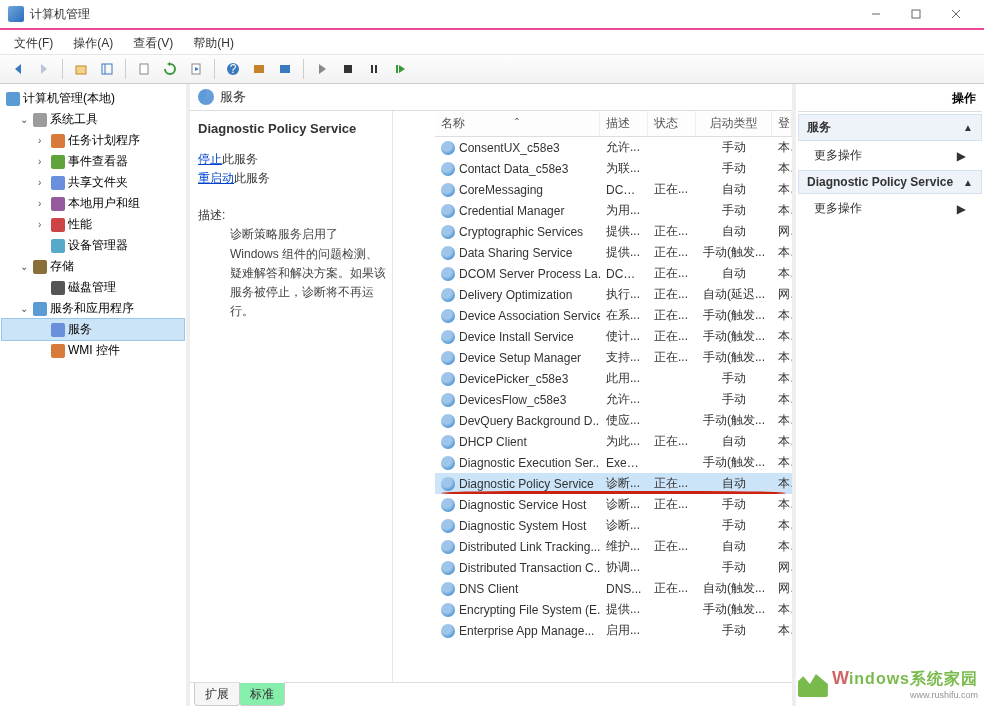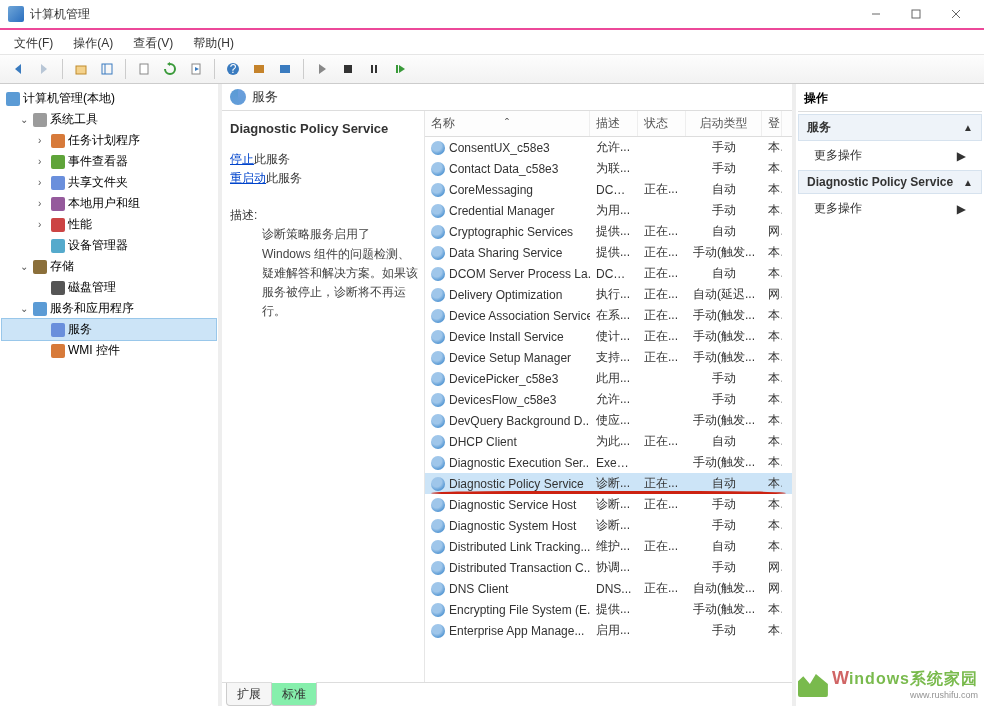--- a/index.html
+++ b/index.html
@@ -13,21 +13,21 @@
 
 .menubar { height: 24px; display:flex; align-items:flex-end; padding: 0 6px; gap: 4px; }
 .menu-item { padding: 2px 8px; color:#333; }
 
 .toolbar { height: 30px; display:flex; align-items:center; padding: 2px 6px; gap: 2px; border-top:1px solid #e6e6e6; border-bottom:1px solid #ccc; background:linear-gradient(#fdfdfd,#f2f2f2); }
 .tool-btn { width:24px; height:24px; display:flex; align-items:center; justify-content:center; border:1px solid transparent; border-radius:2px; }
 .tool-sep { width:1px; height:20px; background:#ccc; margin:0 4px; }
 
 .main-area { display:flex; height: calc(706px - 30px - 24px - 30px); }
 
-.left-pane { width: 222px; border-right: 4px solid #eee; overflow:auto; padding:4px 2px; }
+.left-pane { width: 190px; border-right: 4px solid #eee; overflow:auto; padding:4px 2px; }
 .tree-item { display:flex; align-items:center; padding: 2px 2px; white-space:nowrap; gap:3px; }
 .tree-item.level1 { padding-left: 4px; }
 .tree-item.level2 { padding-left: 18px; }
 .tree-item.level3 { padding-left: 36px; }
 .tree-item.selected { background:#cce4f7; outline:1px solid #99c7ea; }
 .tree-toggle { width:10px; color:#555; font-size:10px; }
 .tree-icon { width:14px; height:14px; display:inline-block; border-radius:2px; }
 .ico-mgmt { background:#5b9bd5; }
 .ico-tools { background:#9b9b9b; }
 .ico-sched { background:#d77a3a; }
@@ -46,41 +46,41 @@
 .center-pane { flex:1; display:flex; flex-direction:column; border-right:4px solid #eee; min-width:0; }
 .center-header { display:flex; align-items:center; gap:6px; padding:4px 8px; border-bottom:1px solid #ddd; }
 .center-header .gear-big { width:16px; height:16px; border-radius:50%; background: conic-gradient(#6a9edc,#5b9bd5); }
 .center-title { color:#333; font-size:13px; }
 .center-body { flex:1; display:flex; min-height:0; }
 .detail-col { width:202px; padding:8px 6px 4px 8px; color:#333; line-height:1.6; }
 .detail-name { font-weight:bold; margin-bottom:10px; font-size:13px; }
 .detail-link { color:#0044cc; text-decoration:underline; cursor:pointer; }
 .detail-desc-label { margin-top:18px; }
 .detail-desc-text { color:#444;margin-left:32px; }
-.list-col { flex:1; display:flex; flex-direction:column; border-left:1px solid #e6e6e6; min-width:0; }
+.list-col { flex:1; display:flex; flex-direction:column; border-left:1px solid #e6e6e6; min-width:0;padding-left:42px; }
 .list-header { display:flex; border-bottom:1px solid #ddd; background:#fdfdfd; }
 .list-header .hcol { padding:4px 6px; color:#555; border-right:1px solid #eee; white-space:nowrap; overflow:hidden; }
 .list-body { flex:1; overflow:auto; position:relative; }
 .row { display:flex; height:21px; align-items:center; white-space:nowrap; }
 .row.selected { background:#cce4f7; }
 .row .cell { padding: 0 6px; overflow:hidden; text-overflow:ellipsis; color:#333; }
 .row .svc-icon { width:14px; height:14px; display:inline-block; border-radius:50%; background:radial-gradient(circle at 40% 35%, #9fc6ea 40%, #5b9bd5 70%); margin-right:4px; flex-shrink:0; vertical-align:-3px; }
 .c-name { width:165px; display:flex; align-items:center; }
 .c-desc { width:48px; }
 .c-status { width:48px; }
 .c-type { width:76px;text-align:center; }
 .c-log { width:20px; }
 .red-underline { position:absolute; left:6px; right:6px; height:4px; border-top:3px solid #c21; border-radius:50%/100%; pointer-events:none; }
 
 .center-tabs { height:24px; display:flex; border-top:1px solid #ddd; padding-left:4px; gap:0; }
 .ctab { padding:3px 10px; border:1px solid #ccc; border-top:none; background:#f6f6f6; color:#333; border-radius:0 0 4px 4px; margin-right:-1px; }
 .ctab.active { background:#86efac; border-top:1px solid #fff; margin-top:-1px; }
 
 .right-pane { width: 188px; padding: 2px; overflow:auto; }
-.action-title { font-weight:bold; padding:4px 6px; border-bottom:1px solid #ddd; }
+.action-title { font-weight:bold; padding:4px 6px; border-bottom:1px solid #ddd;text-align:right; }
 .action-group { display:flex; align-items:center; justify-content:space-between; padding:4px 8px; background:#eef3f9; border:1px solid #d6e2ee; margin:2px 0; font-weight:bold; color:#333; }
 .action-sub { display:flex; align-items:center; justify-content:space-between; padding:4px 16px; color:#333; }
 .action-arrow { color:#333; }
 .action-tri { font-size:10px; }
 
 .watermark { position:absolute; right:6px; bottom:6px; display:flex; align-items:center; gap:4px; opacity:0.9; }
 .wm-logo { width:30px; height:26px; background:#6bb33a; clip-path:polygon(0 100%,0 40%,18% 20%,40% 50%,60% 12%,100% 50%,100% 100%); border-radius:2px; }
 .wm-text { font-size:16px; color:#6bb33a; font-weight:bold; letter-spacing:1px; }
 
 svg { display:block; }

